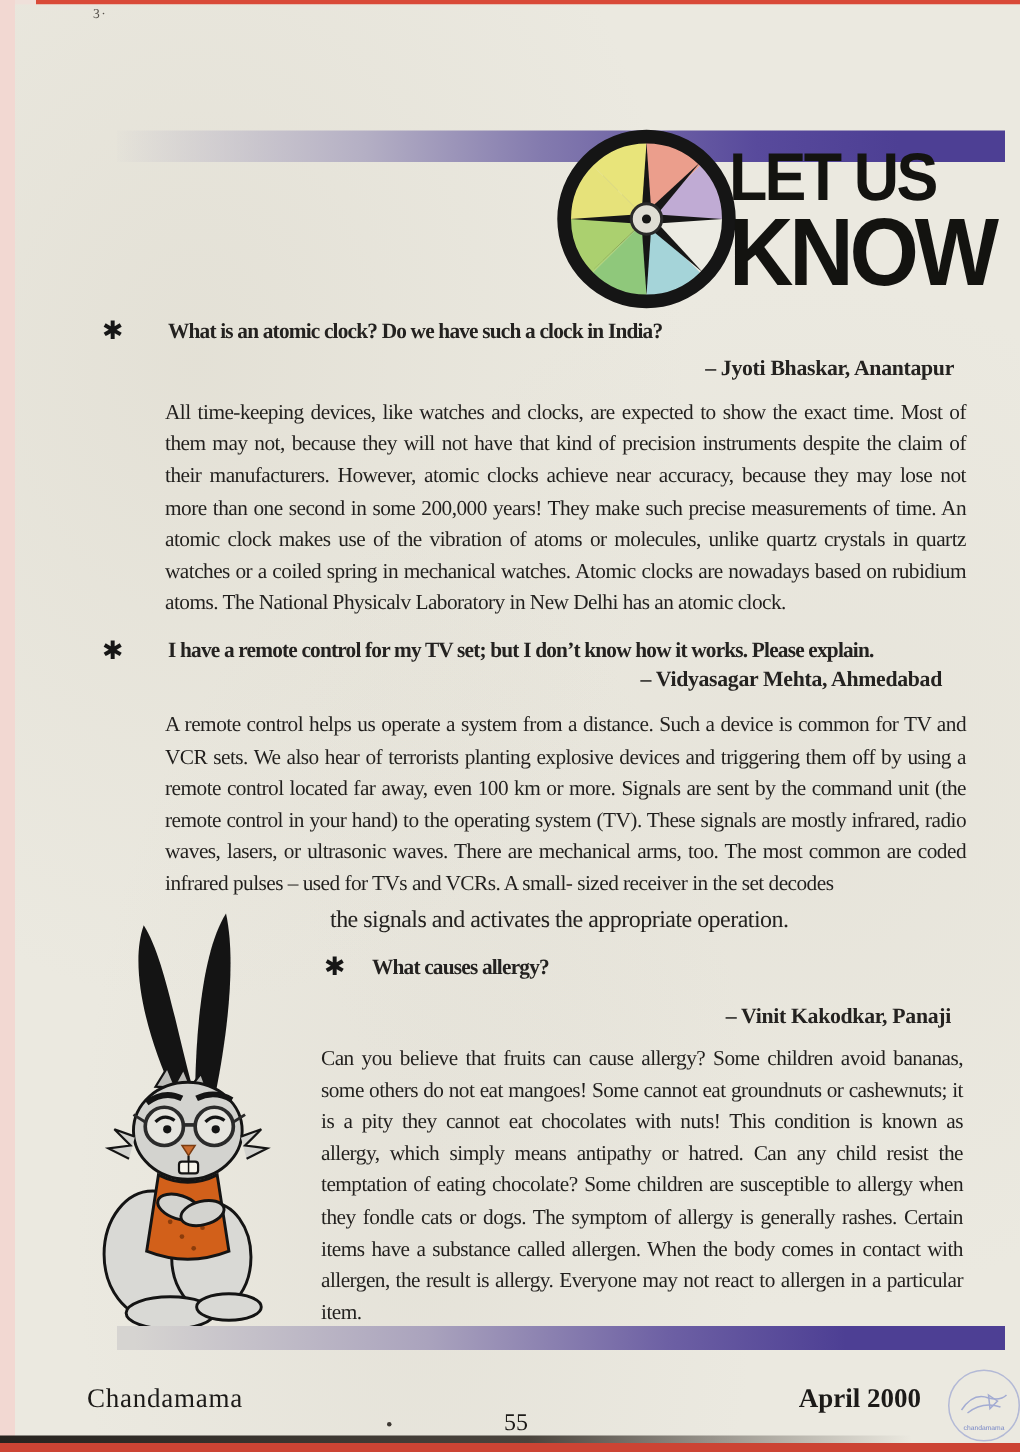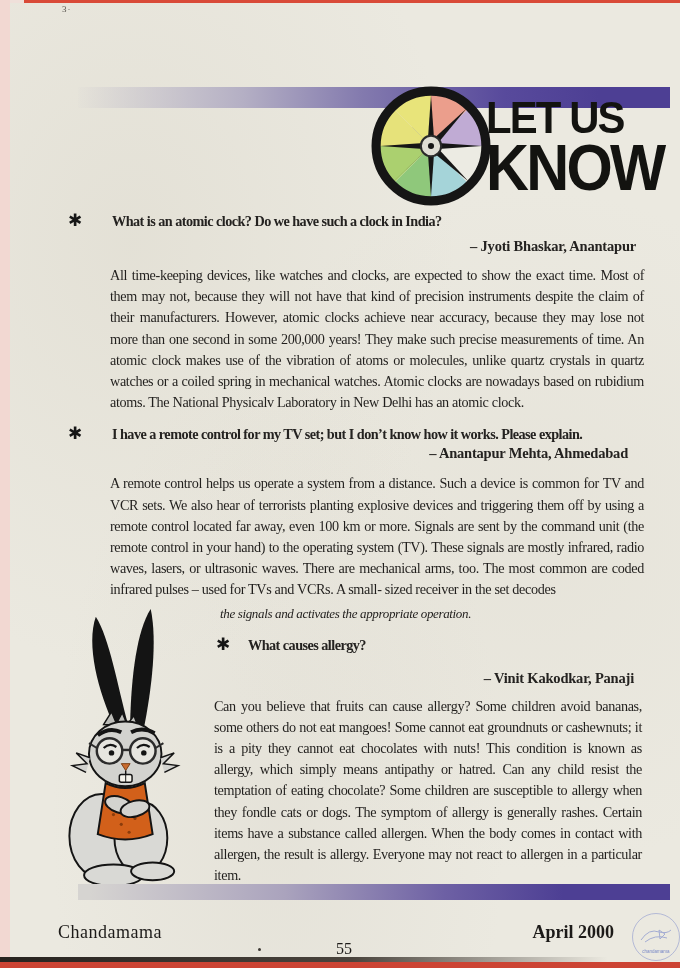--- a/index.html
+++ b/index.html
@@ -43,21 +43,21 @@
   .attr1{padding-right:16px;margin-top:6px;}
   .attr2{padding-right:24px;margin-top:0px;}
   .para{font-size:14.2px;line-height:21.2px;letter-spacing:-0.35px;text-align:justify;color:#211f1d;}
   .para1{margin:9px 0 0 52px;width:534px;}
   .q2row{margin-top:11px;}
   .para2{margin:10px 0 0 52px;width:534px;}
   .media-row{display:flex;margin-top:2px;}
   .rabbit-col{flex:0 0 152px;position:relative;height:282px;}
   .rabbit-col svg{position:absolute;left:-2px;top:2px;}
   .right-col{flex:1;padding-left:4px;}
-  .tail-line{font-size:13px;letter-spacing:-0.35px;line-height:21px;padding-left:6px;font-style:italic;}
+  .tail-line{font-size:16px;letter-spacing:-0.35px;line-height:21px;padding-left:6px;}
   .q3row{margin-top:11px;}
   .q3row .bullet{width:34px;flex:0 0 34px;padding-left:2px;}
   .attr3{padding-right:18px;margin-top:14px;}
   .para3{margin-top:8px;width:428px;}
 
   
   .footer-bar{position:absolute;left:68px;top:881px;width:592px;height:16px;
     background:linear-gradient(to right,#d6d4d1 2%, #aaa3bd 35%, #6d60a4 62%, #4d3f94 82%);}
   .footer-row{position:absolute;left:48px;top:915px;width:594px;height:30px;font-size:18px;color:#1c1a18;}
   .footer-mag{position:absolute;left:0;top:4px;letter-spacing:0.5px;}
@@ -120,21 +120,21 @@
       <div class="bullet">✱</div>
       <div class="q-text">What is  an atomic clock?  Do we have such a clock in India?</div>
     </div>
     <div class="attr attr1">–  Jyoti Bhaskar, Anantapur</div>
     <div class="para para1">All time-keeping devices, like watches and clocks, are expected to show the exact time.  Most of them may not, because they will not have that kind of precision instruments despite the claim of their manufacturers.  However, atomic clocks achieve near accuracy, because they may lose not more than one second in some 200,000 years! They make such precise measurements of time.  An atomic clock makes use of the vibration of atoms or molecules, unlike quartz crystals in quartz watches or a coiled spring in mechanical watches.  Atomic clocks are nowadays based on rubidium atoms.  The National Physicalv Laboratory in New Delhi has an atomic clock.</div>
 
     <div class="q-row q2row">
       <div class="bullet">✱</div>
       <div class="q-text">I have a remote control for my TV set; but I don’t know how it works. Please explain.</div>
     </div>
-    <div class="attr attr2">– Anantapur Mehta, Ahmedabad</div>
+    <div class="attr attr2">– Vidyasagar Mehta, Ahmedabad</div>
     <div class="para para2">A remote control helps us operate a system from a distance.  Such a device is common for TV and VCR sets.  We also hear of terrorists planting explosive devices and triggering them off by using  a remote control located far away,  even  100 km or more. Signals are sent  by the command unit (the remote control in your hand) to the operating system (TV).  These signals are mostly infrared, radio waves, lasers, or ultrasonic waves.  There are mechanical arms, too.  The most common are coded infrared pulses – used for TVs and VCRs.  A small- sized receiver in the set decodes</div>
 
     <div class="media-row">
       <div class="rabbit-col">
         <svg width="158" height="284" viewBox="0 0 160 290">
 
           <path d="M60,126 C42,88 30,40 40,12 C54,34 62,82 73,122 Z" fill="#141414"></path>
           <path d="M75,122 C76,72 82,26 96,4 C103,36 97,86 89,126 Z" fill="#141414"></path>
 
           <ellipse cx="46" cy="236" rx="33" ry="43" fill="#d9d9d5" stroke="#141414" stroke-width="2"></ellipse>

